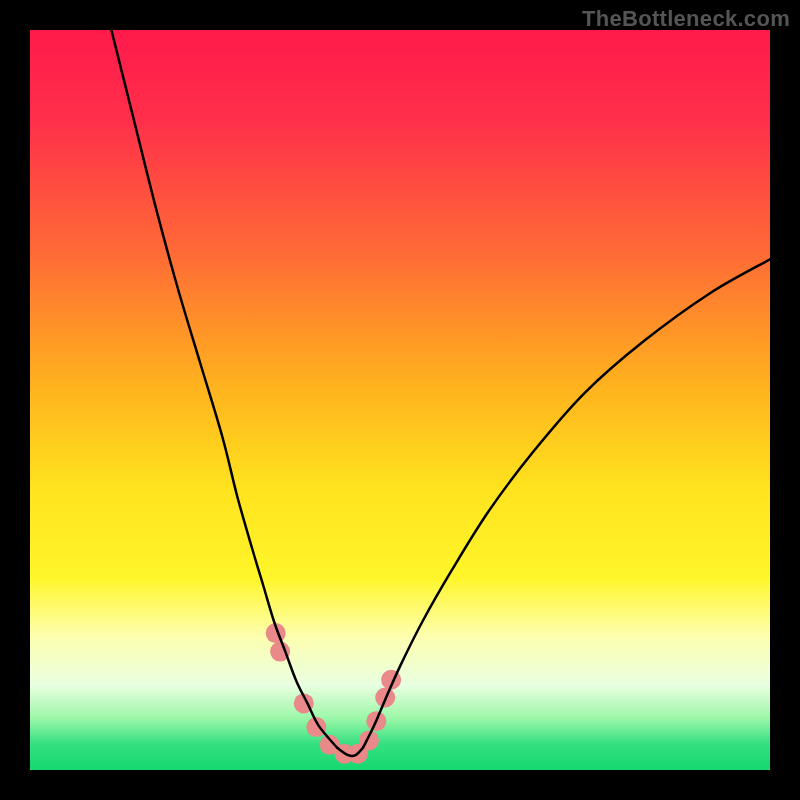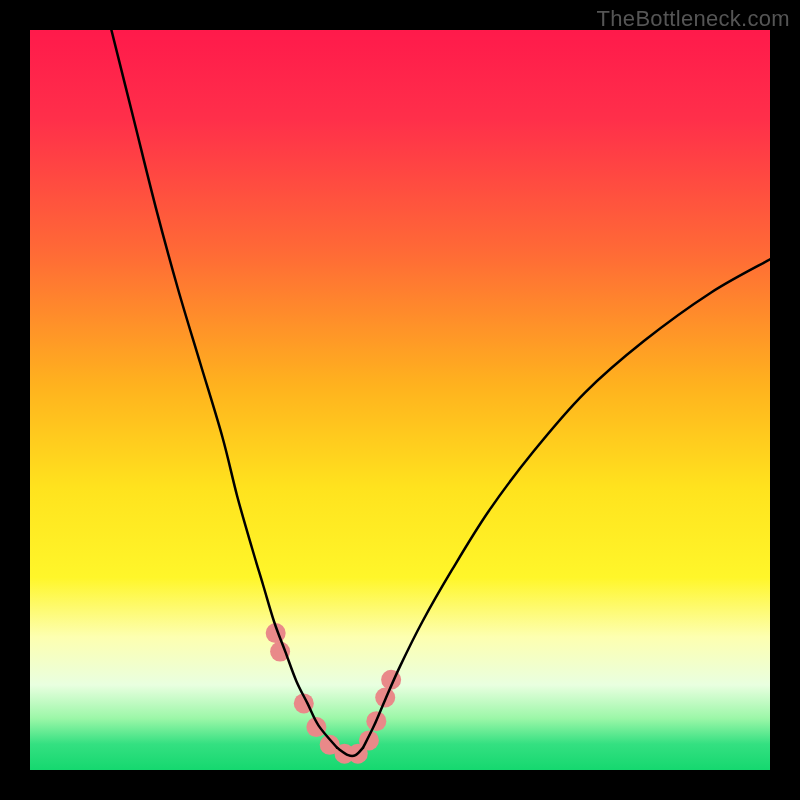--- a/index.html
+++ b/index.html
@@ -40,21 +40,21 @@
     top: 0;
     width: 100%;
     height: 100%;
   }
   .watermark {
     position: absolute;
     top: 6px;
     right: 10px;
     color: #555;
     font-size: 22px;
-    font-weight: 400;
+    font-weight: 700;
     letter-spacing: 0.3px;
   }
 </style>
 </head>
 <body>
 
 <div class="frame">
 
   <div class="plot-area">
 

